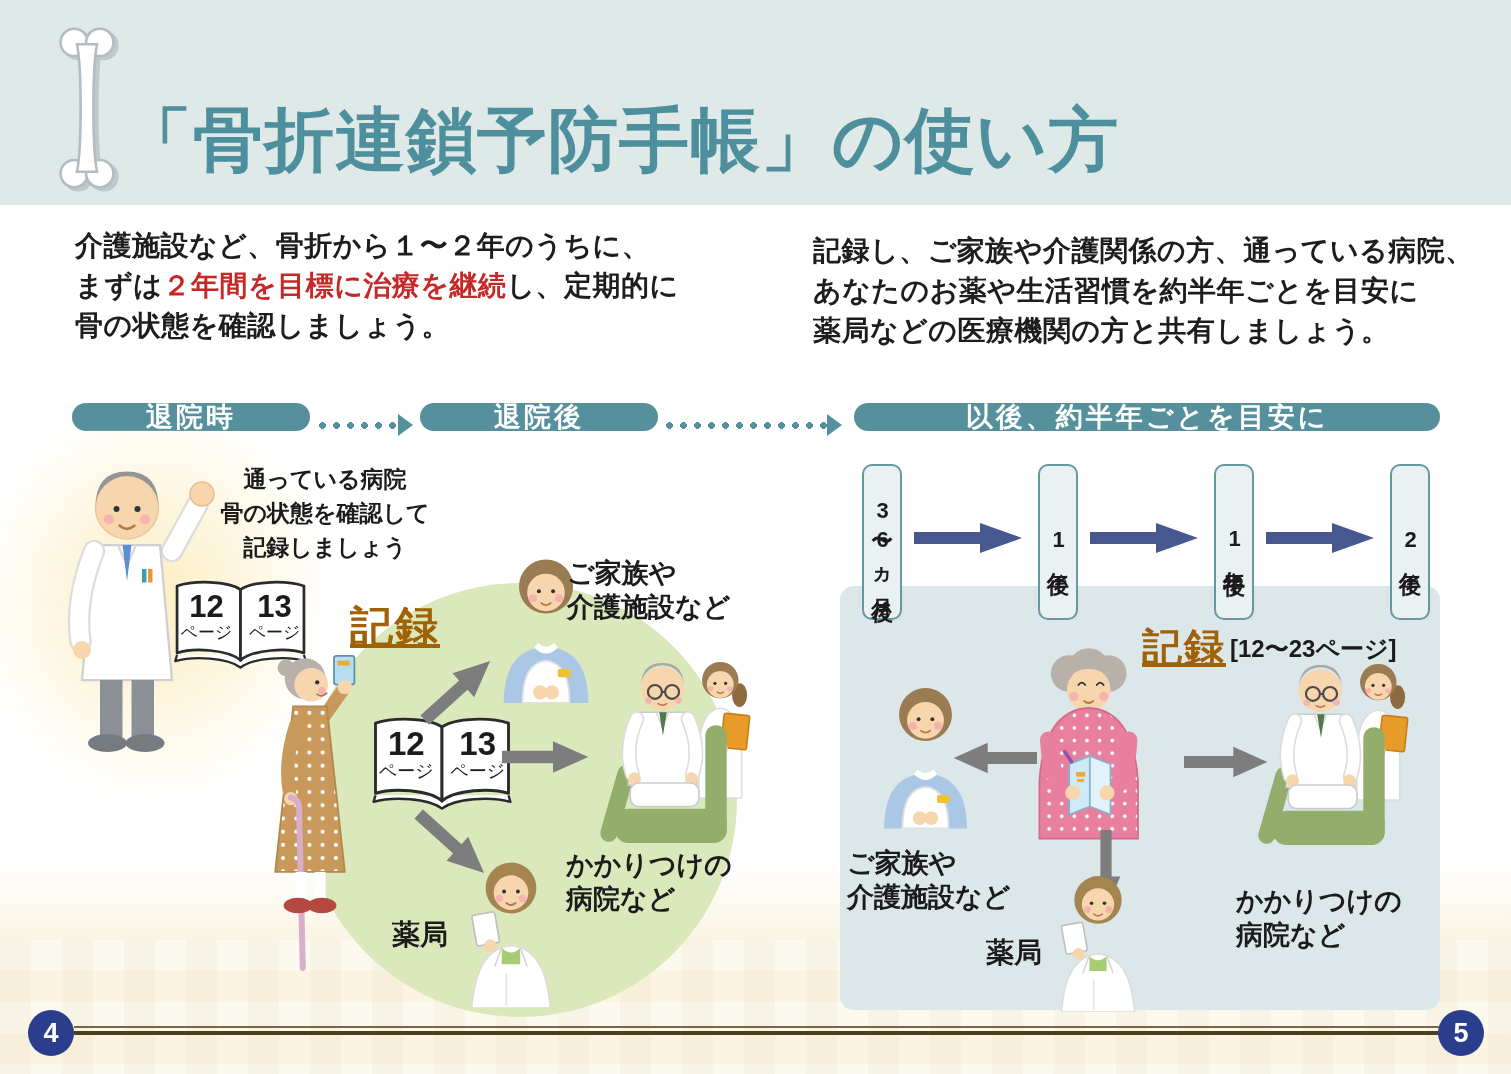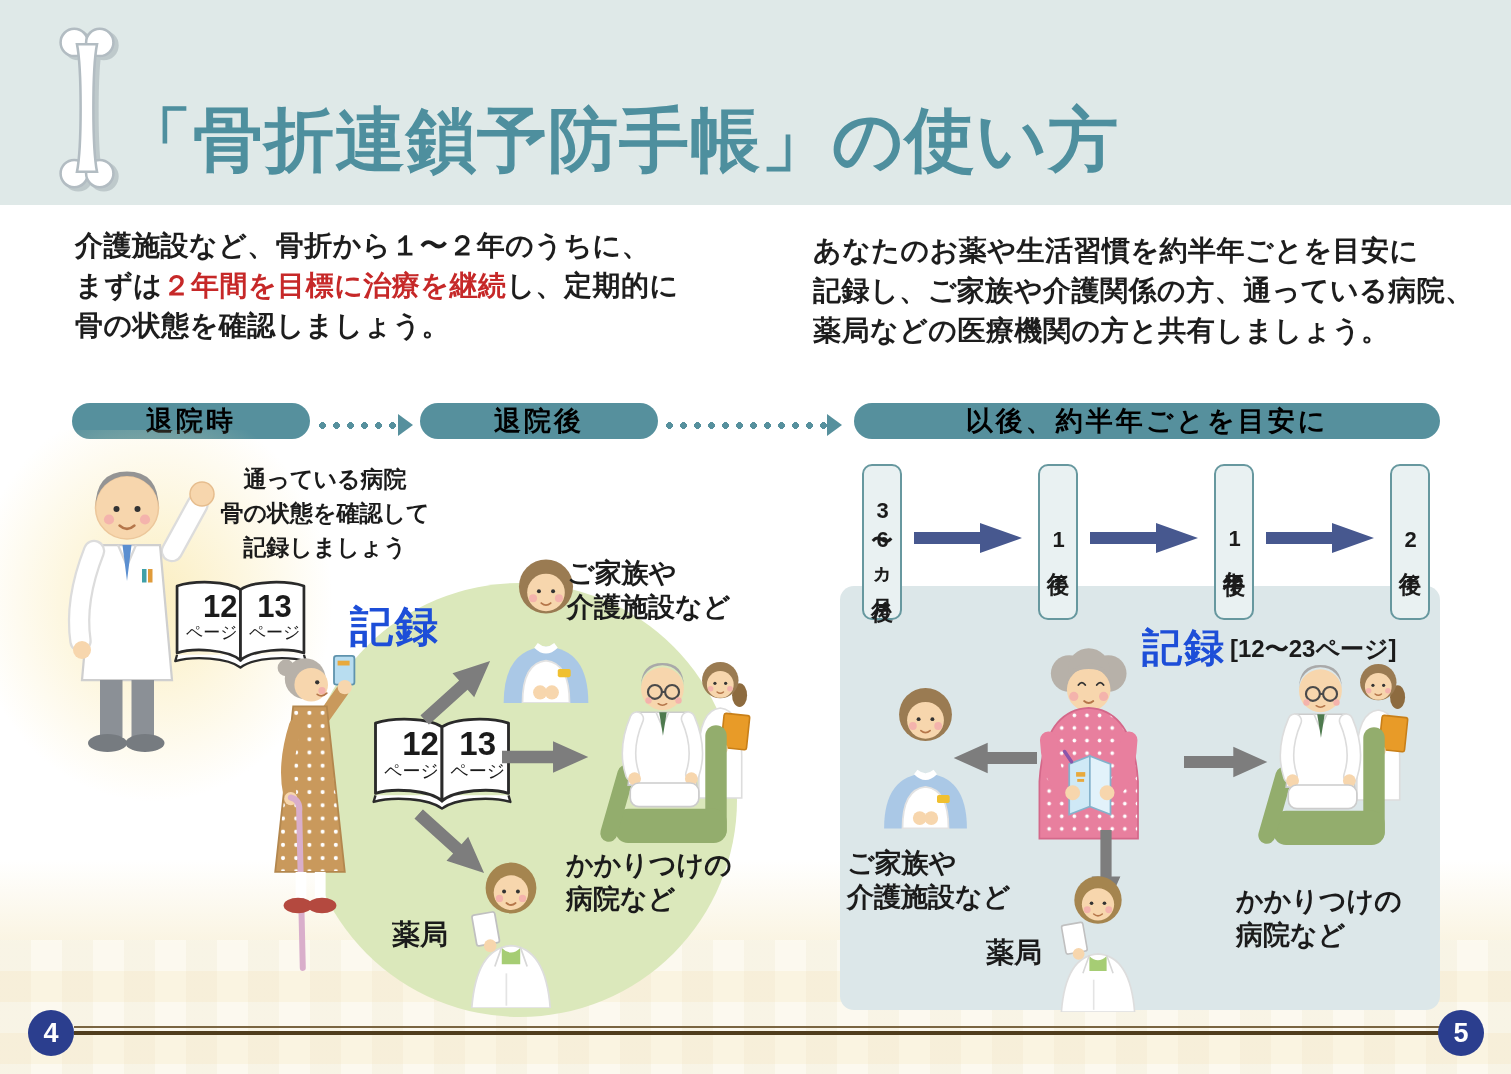--- a/index.html
+++ b/index.html
@@ -13,42 +13,42 @@
   .band { position:absolute; left:0; top:0; width:1511px; height:205px; background:#dfe9e8; }
   .bone { position:absolute; left:50px; top:26px; width:74px; height:164px;
           filter:drop-shadow(4px 3px 0 rgba(150,162,168,.45)); }
   .title { position:absolute; left:122px; top:74px; font-size:70px; font-weight:700;
            color:#4e8f9e; letter-spacing:1px; white-space:nowrap;margin-top:20px; }
   
   .para { position:absolute; font-size:28px; font-weight:600; color:#1d1d1d;
           line-height:40px; letter-spacing:.5px; white-space:nowrap; }
   .para .em { color:#c62828; font-weight:800; }
   
-  .pill { position:absolute; height:36px; background:#56909d; border-radius:22px;
-          color:#000000; font-size:27px; font-weight:700; letter-spacing:3px;
+  .pill { position:absolute; height:28px; background:#56909d; border-radius:22px;
+          color:#ffffff; font-size:27px; font-weight:700; letter-spacing:3px;
           display:flex; align-items:center; justify-content:center; }
   .dots { position:absolute; height:9px; top:421px;
           background-image:radial-gradient(circle 3.5px at 4.5px 4.5px,#56909d 97%,rgba(0,0,0,0));
           background-size:14px 9px; background-repeat:repeat-x; }
   .dots::after { content:""; position:absolute; right:-15px; top:-7px; width:0; height:0;
           border-left:15px solid #56909d; border-top:11px solid transparent;
           border-bottom:11px solid transparent; }
   
   .glow { position:absolute; left:0; top:430px; width:340px; height:380px;
           background:radial-gradient(ellipse at 45% 45%, #fbeec0 0%, rgba(251,238,192,0) 68%); }
   .gcircle { position:absolute; left:303px; top:583px; width:434px; height:434px;
           border-radius:50%; background:#dbe8bb; }
   .fig { position:absolute; }
   .label { position:absolute; font-weight:700; color:#1b1b1b; white-space:pre-line; }
-  .record { position:absolute; color:#1d4ed8; font-weight:800; letter-spacing:2px; }
+  .record { position:absolute; color:#a16207; font-weight:800; letter-spacing:2px;text-decoration:underline; }
   
   .book { position:absolute; }
   .book svg { position:absolute; left:0; top:0; width:100%; height:100%; }
   .bp { position:absolute; top:15%; width:43%; text-align:center; line-height:1.1; color:#1b1b1b; }
-  .bp-left { left:5%;text-align:right; } .bp-right { right:5%; }
+  .bp-left { left:5%; } .bp-right { right:5%; }
   .bnum { display:block; font-weight:800; }
   .bunit { display:block; font-weight:400; }
   
   .tl-pill { position:absolute; top:464px; width:40px; height:156px; background:#e9f1f2;
           border:2px solid #67989f; border-radius:10px;
           display:flex; align-items:center; justify-content:center; }
   .vtext { writing-mode:vertical-rl; text-orientation:upright; font-size:22px;
           font-weight:600; color:#1b1b1b; letter-spacing:2px; line-height:1; }
   .panel { position:absolute; left:840px; top:586px; width:600px; height:424px;
           background:#dce7e9; border-radius:14px; }
@@ -83,22 +83,22 @@
     </g>
   </svg>
   <div class="title">「骨折連鎖予防手帳」の使い方</div>
 
   <div class="para" style="left:75px; top:226px;">
     <div>介護施設など、骨折から１〜２年のうちに、</div>
     <div><span>まずは</span><span class="em">２年間を目標に治療を継続</span><span>し、定期的に</span></div>
     <div>骨の状態を確認しましょう。</div>
   </div>
   <div class="para" style="left:813px; top:231px;">
+    <div>記録し、ご家族や介護関係の方、通っている病院、</div>
     <div>あなたのお薬や生活習慣を約半年ごとを目安に</div>
-    <div>記録し、ご家族や介護関係の方、通っている病院、</div>
     <div>薬局などの医療機関の方と共有しましょう。</div>
   </div>
 
   <div class="pill" style="left:72px; top:403px; width:238px;">退院時</div>
   <div class="dots" style="left:318px; width:80px;"></div>
   <div class="pill" style="left:420px; top:403px; width:238px;">退院後</div>
   <div class="dots" style="left:665px; width:162px;"></div>
   <div class="pill" style="left:854px; top:403px; width:586px;">以後、約半年ごとを目安に</div>
 
   <div class="cream"></div>

